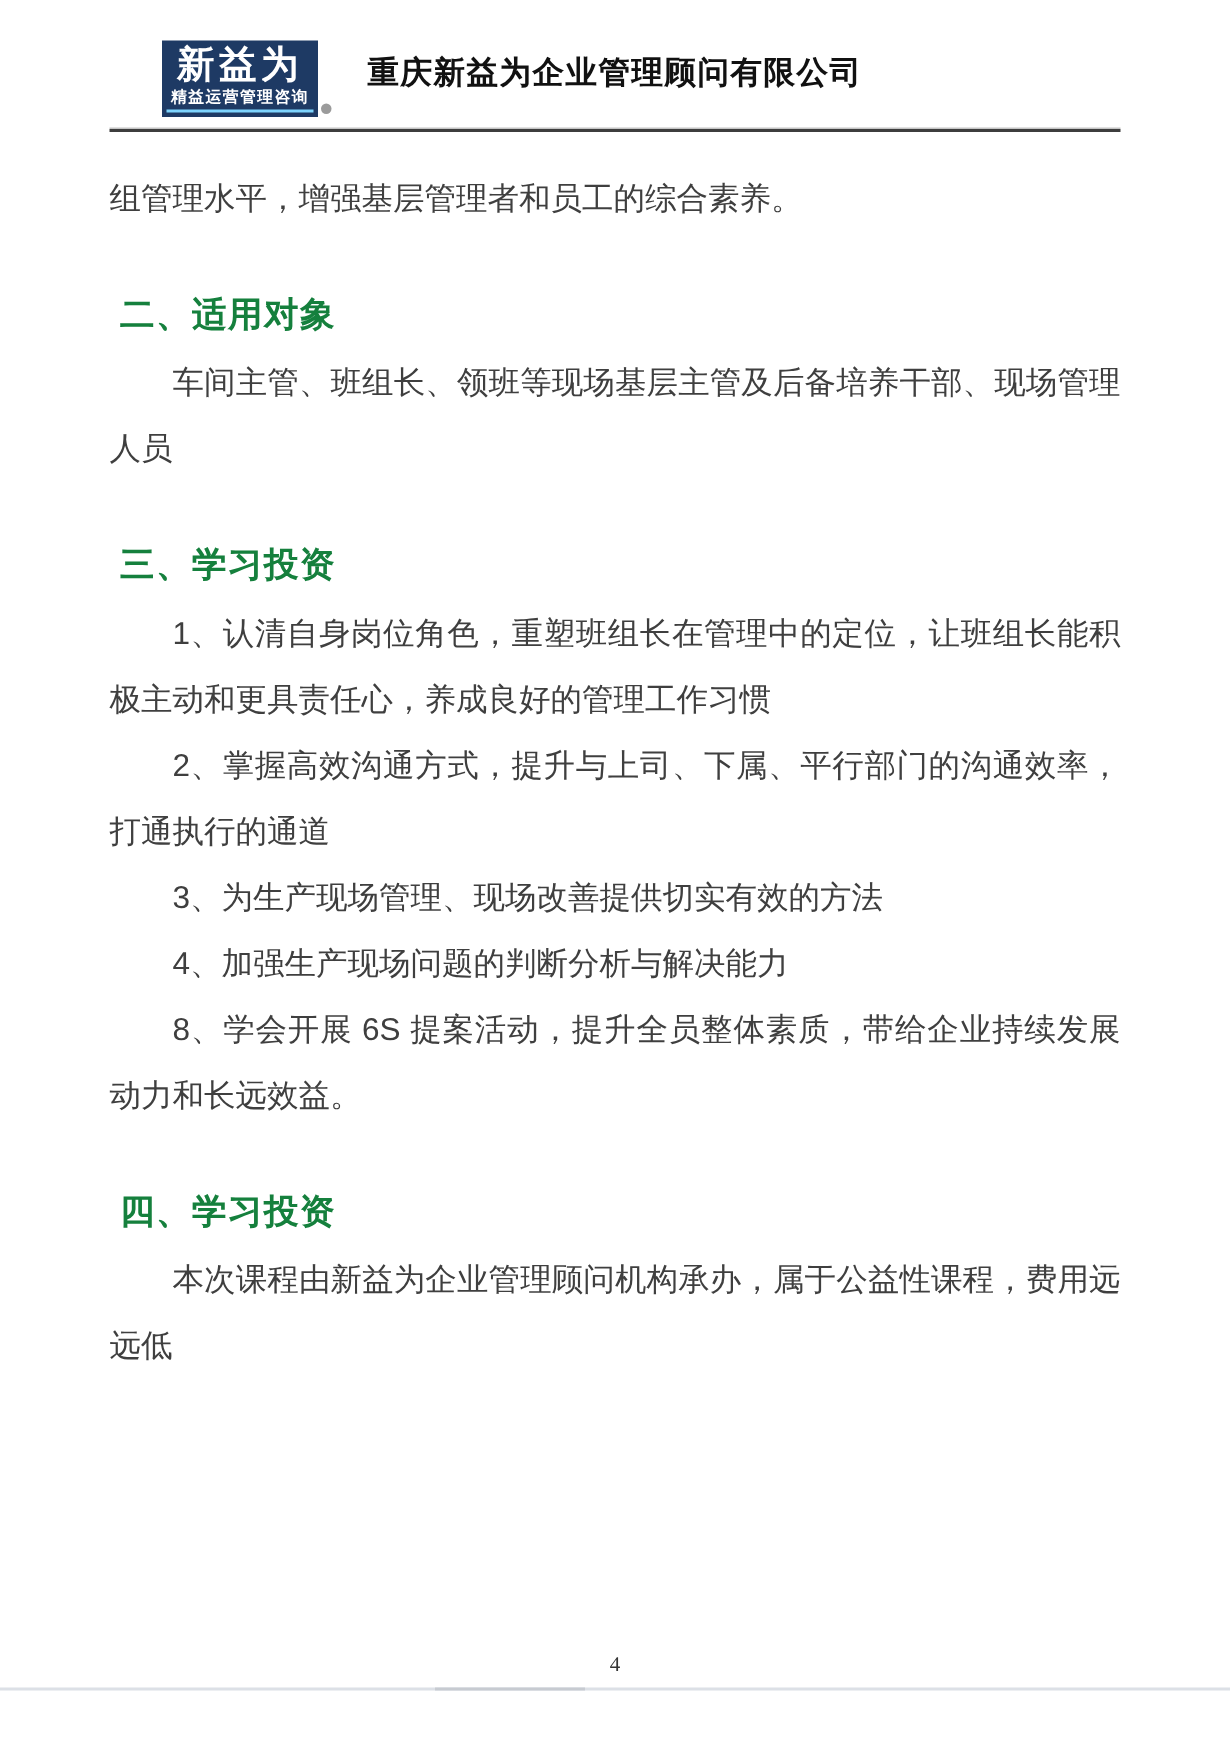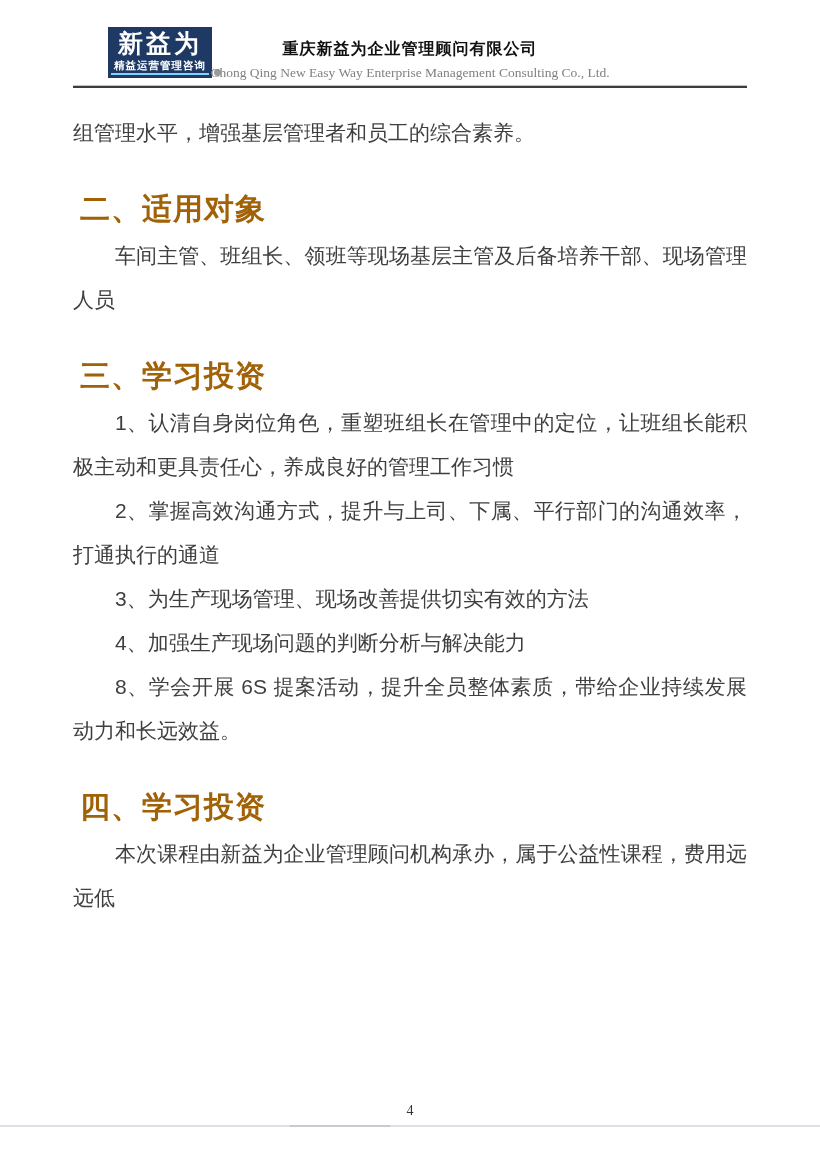--- a/index.html
+++ b/index.html
@@ -30,42 +30,42 @@
     font-size: 10.5px; font-weight: bold; letter-spacing: 1px;
     line-height: 13px; white-space: nowrap;
     border-bottom: 2px solid #7dd3fc; padding-bottom: 1px;
   }
   .logo-dot {
     position: absolute; right: -9px; bottom: 2px;
     width: 7px; height: 7px; border-radius: 50%; background: #9b9b9b;
   }
   .company-block { position: absolute; left: 0; right: 0; top: 32px; text-align: center; }
   .company-cn {
-    font-size: 16px; font-weight: bold; color: #111111; letter-spacing: 1px;
+    font-size: 21px; font-weight: bold; color: #111111; letter-spacing: 1px;
     line-height: 26px;
   }
   .company-en {
     font-family: "Liberation Serif", "DejaVu Serif", serif;
     font-size: 13.5px; color: #808080; margin-top: 2px; line-height: 17px;
   }
   .header-rule {
     position: absolute; left: 73px; right: 73px; bottom: 0; height: 3px;
     background: linear-gradient(to bottom, #c4c4c4 1px, #3d3d3d 1px);
   }
 
   
   .content {
     position: absolute; top: 84px; left: 73px; right: 73px;
     padding-top: 23px;
     font-size: 21px; line-height: 44px;
   }
   .para { margin: 0; text-align: justify; }
   .para.indent { text-indent: 2em; }
   .section-heading {
-    color: #a16207; font-size: 30px; font-weight: bold;
+    color: #15803d; font-size: 23px; font-weight: bold;
     line-height: 32px; margin: 38px 0 9px 7px; letter-spacing: 1px;
   }
 
   
   .page-number {
     position: absolute; left: 0; right: 0; top: 1098px; text-align: center;
     font-family: "Liberation Serif", "DejaVu Serif", serif;
     font-size: 14px; color: #333333; line-height: 18px;
   }
   .footer-rule {
@@ -83,21 +83,20 @@
 <div class="page">
 
   <div class="header">
     <div class="logo">
       <div class="logo-main">新益为</div>
       <div class="logo-band">精益运营管理咨询</div>
       <div class="logo-dot"></div>
     </div>
     <div class="company-block">
       <div class="company-cn">重庆新益为企业管理顾问有限公司</div>
-      <div class="company-en">Chong Qing New Easy Way Enterprise Management Consulting Co., Ltd.</div>
     </div>
     <div class="header-rule"></div>
   </div>
 
   <div class="content">
     <p class="para">组管理水平，增强基层管理者和员工的综合素养。</p>
     <div id="sections">
         <h2 class="section-heading">二、适用对象</h2>
         <p class="para indent">车间主管、班组长、领班等现场基层主管及后备培养干部、现场管理人员</p>
         <h2 class="section-heading">三、学习投资</h2>

